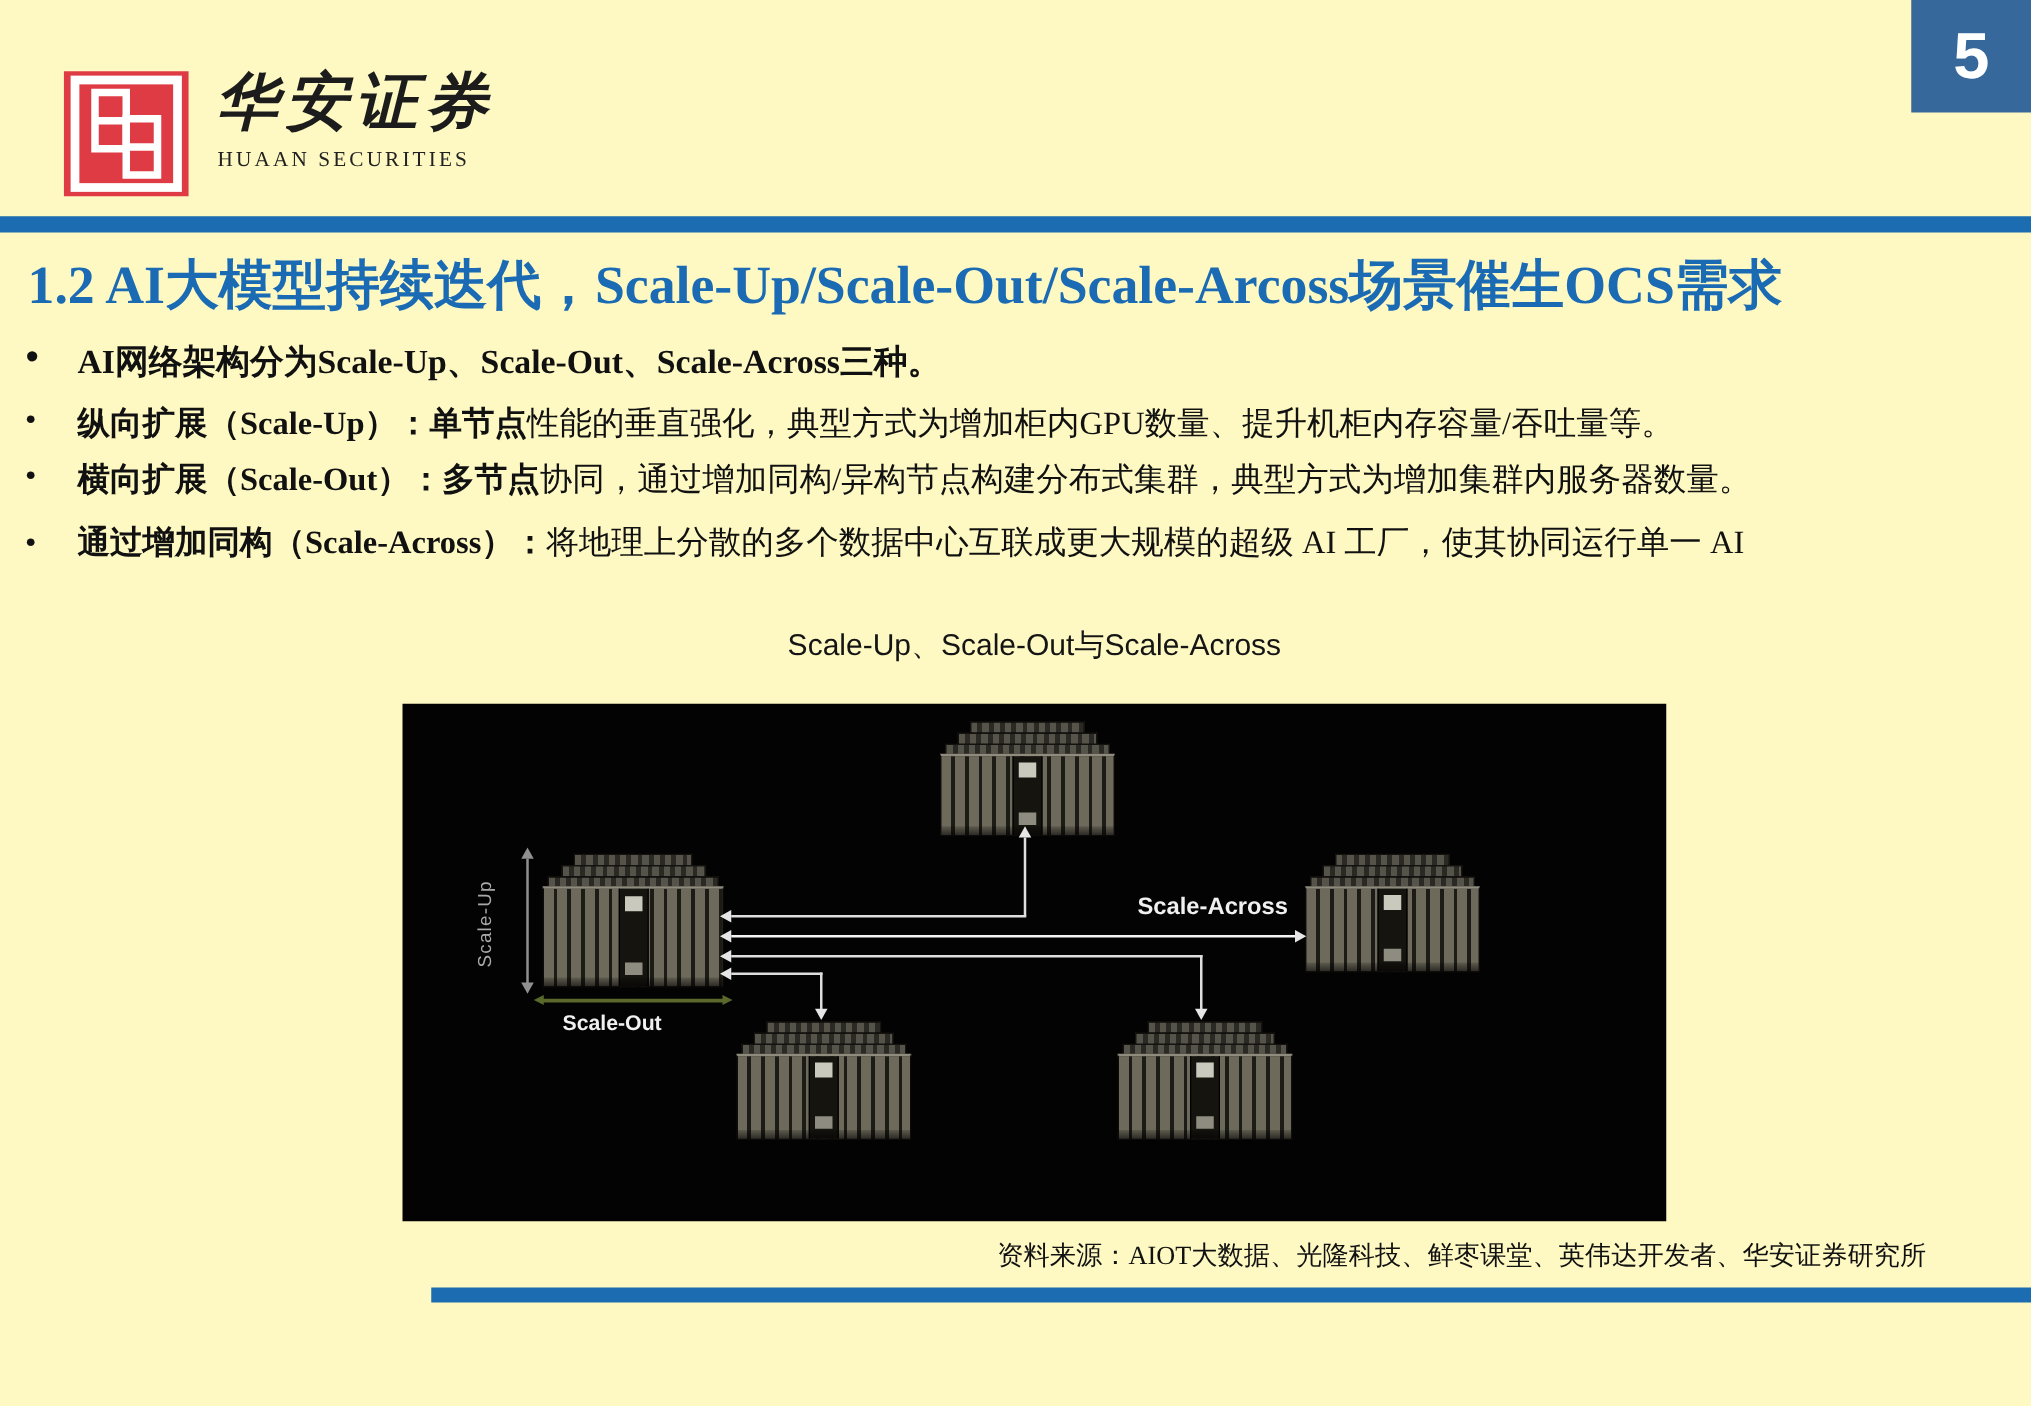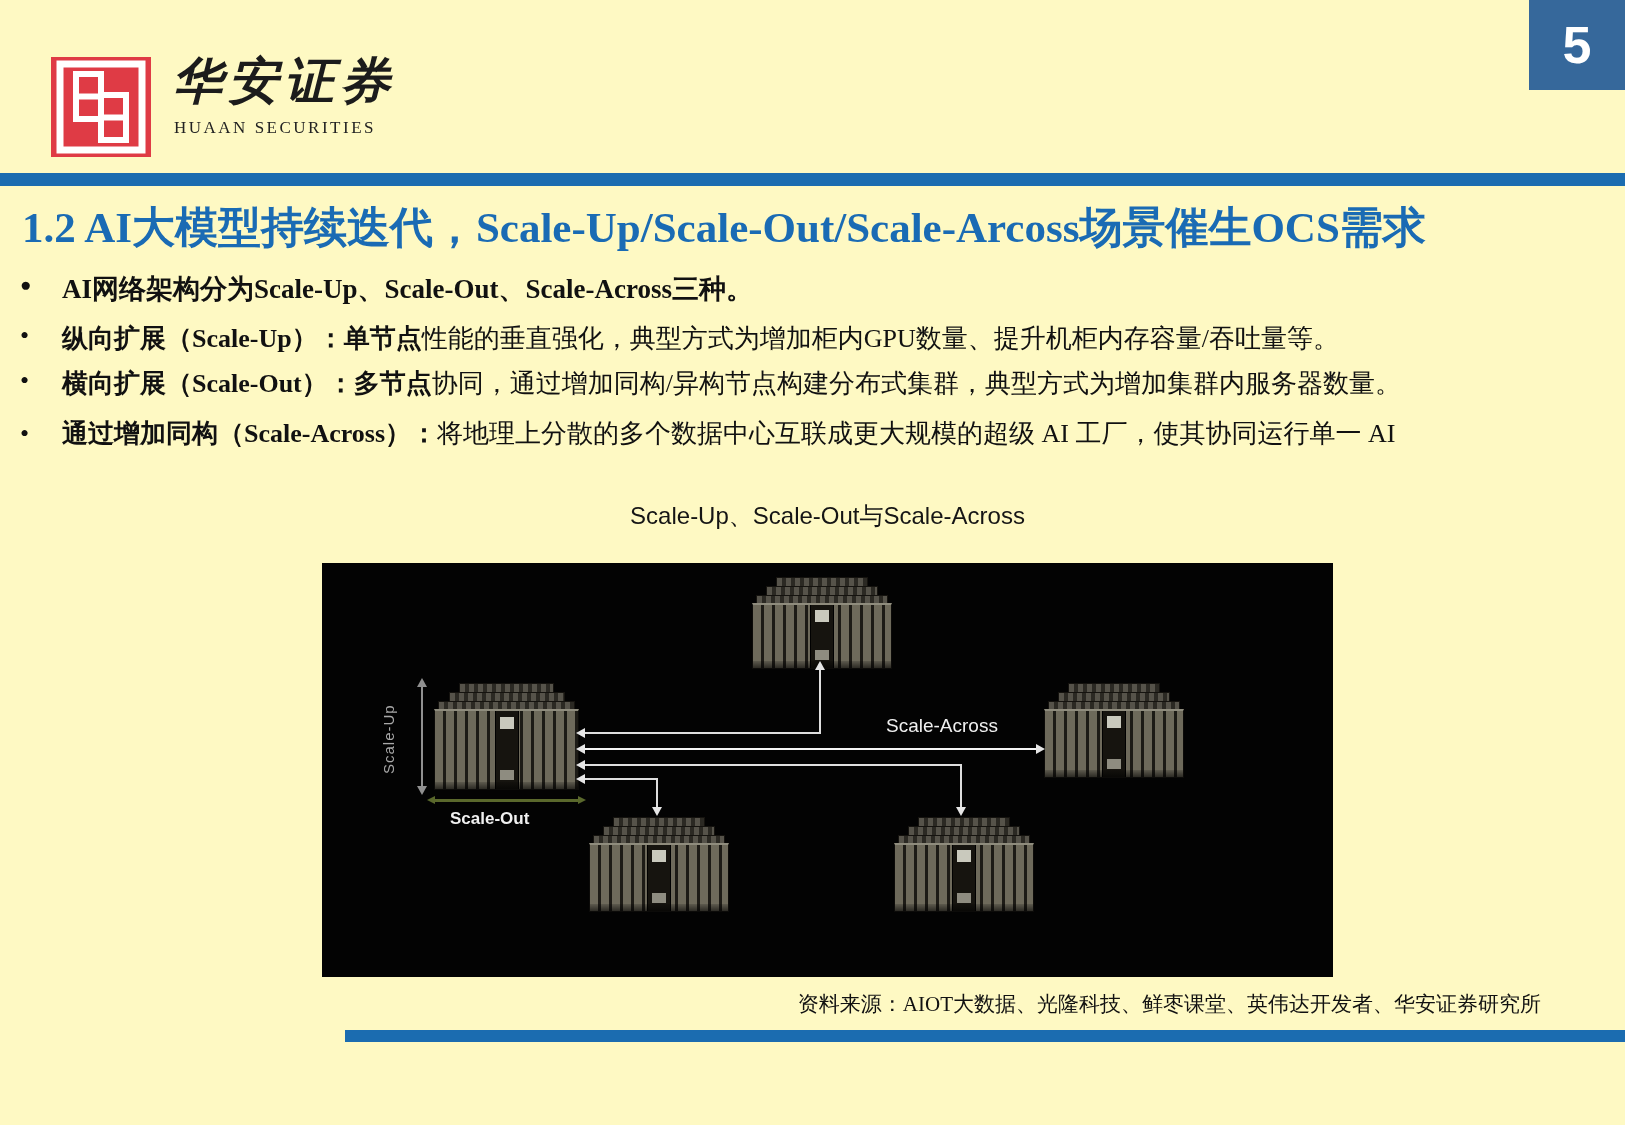--- a/index.html
+++ b/index.html
@@ -69,21 +69,21 @@
   .gray.ah-up{border-bottom-color:#909090;}
   .gray.ah-down{border-top-color:#909090;}
   .olive.ah-left{border-right-color:#5a682c;border-top-width:4px;border-bottom-width:4px;border-right-width:8px;}
   .olive.ah-right{border-left-color:#5a682c;border-top-width:4px;border-bottom-width:4px;border-left-width:8px;}
   .supline{position:absolute;left:99px;top:124px;width:2px;height:100px;background:#909090;}
   .soline{position:absolute;left:112px;top:236px;width:145px;height:3px;background:#5a682c;}
   .lbl{position:absolute;color:#f0f0f0;font-size:18px;}
   .lbl-sup{left:58px;top:130px;width:20px;height:92px;color:#a8a8a8;font-size:15px;letter-spacing:1px;
            writing-mode:vertical-rl;transform:rotate(180deg);text-align:center;}
   .lbl-sout{left:128px;top:246px;font-size:17px;font-weight:600;}
-  .lbl-sacross{left:564px;top:152px;font-size:19px;font-weight:400;}
+  .lbl-sacross{left:588px;top:152px;font-size:19px;font-weight:700;}
 
   
   .source{position:absolute;right:84px;top:990px;font-family:"Liberation Serif","DejaVu Serif",serif;
           font-size:21px;color:#111;}
   .footer-rule{position:absolute;left:345px;top:1030px;right:0;height:12px;background:#1B6CB0;}
   .footer-name{position:absolute;right:67px;top:1048px;font-size:40px;font-weight:bold;color:#2A6CA8;
                letter-spacing:2px;}
 </style>
 </head>
 <body>

